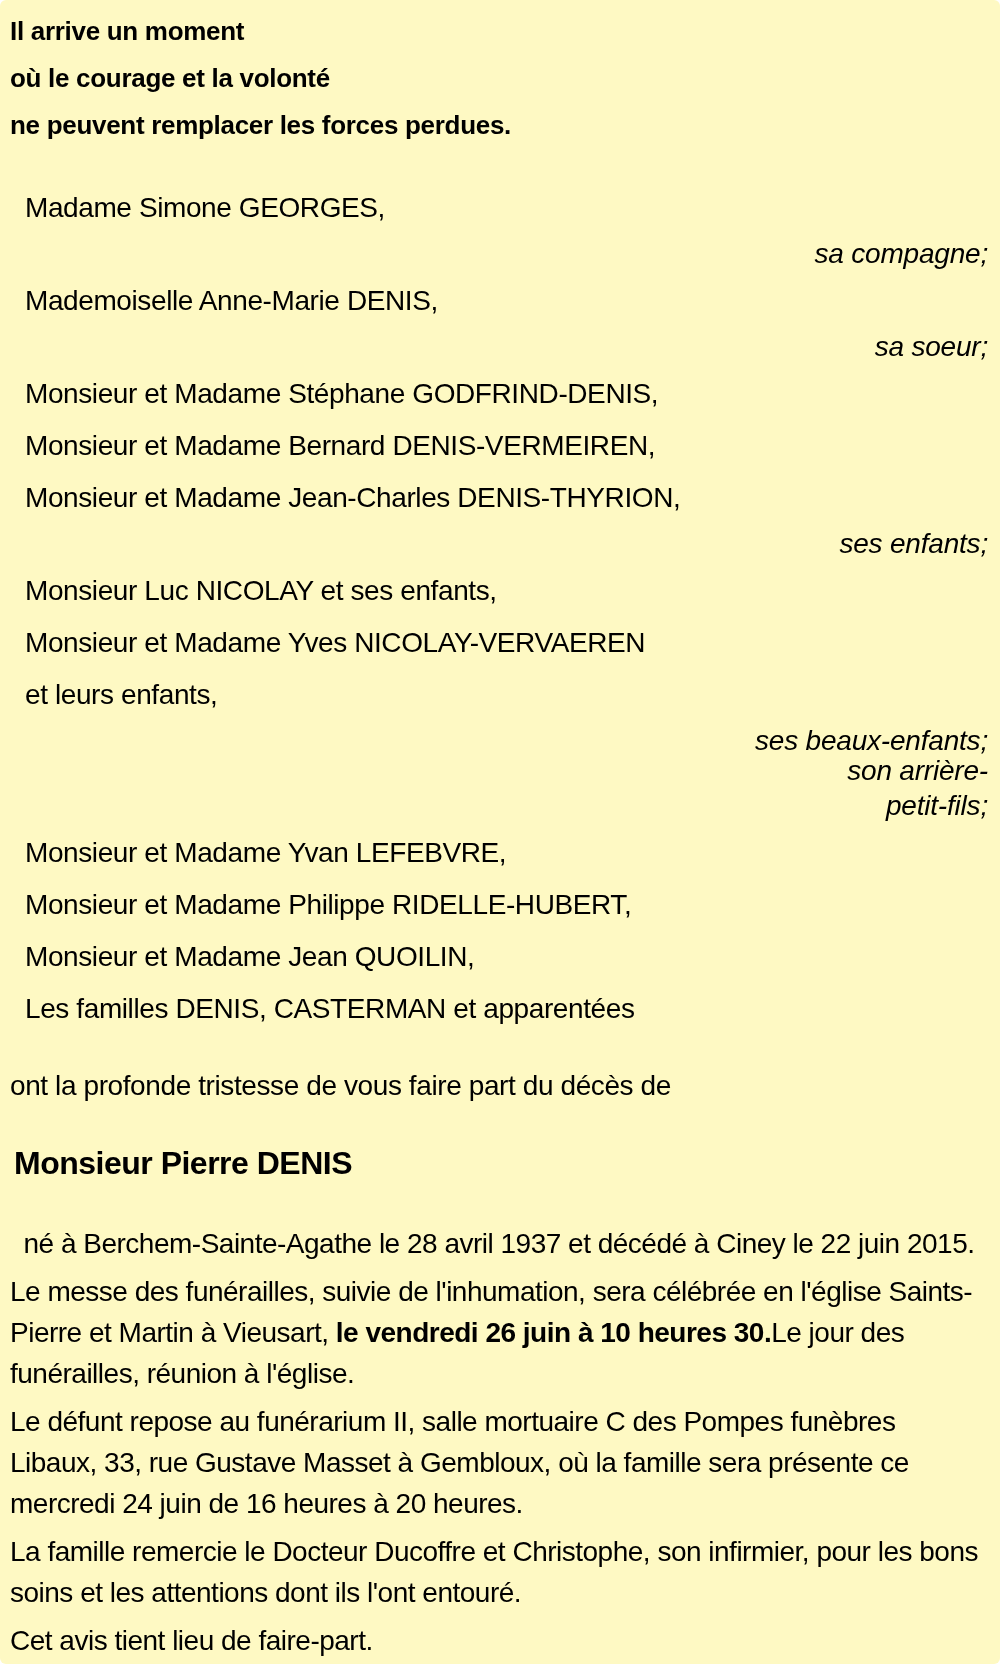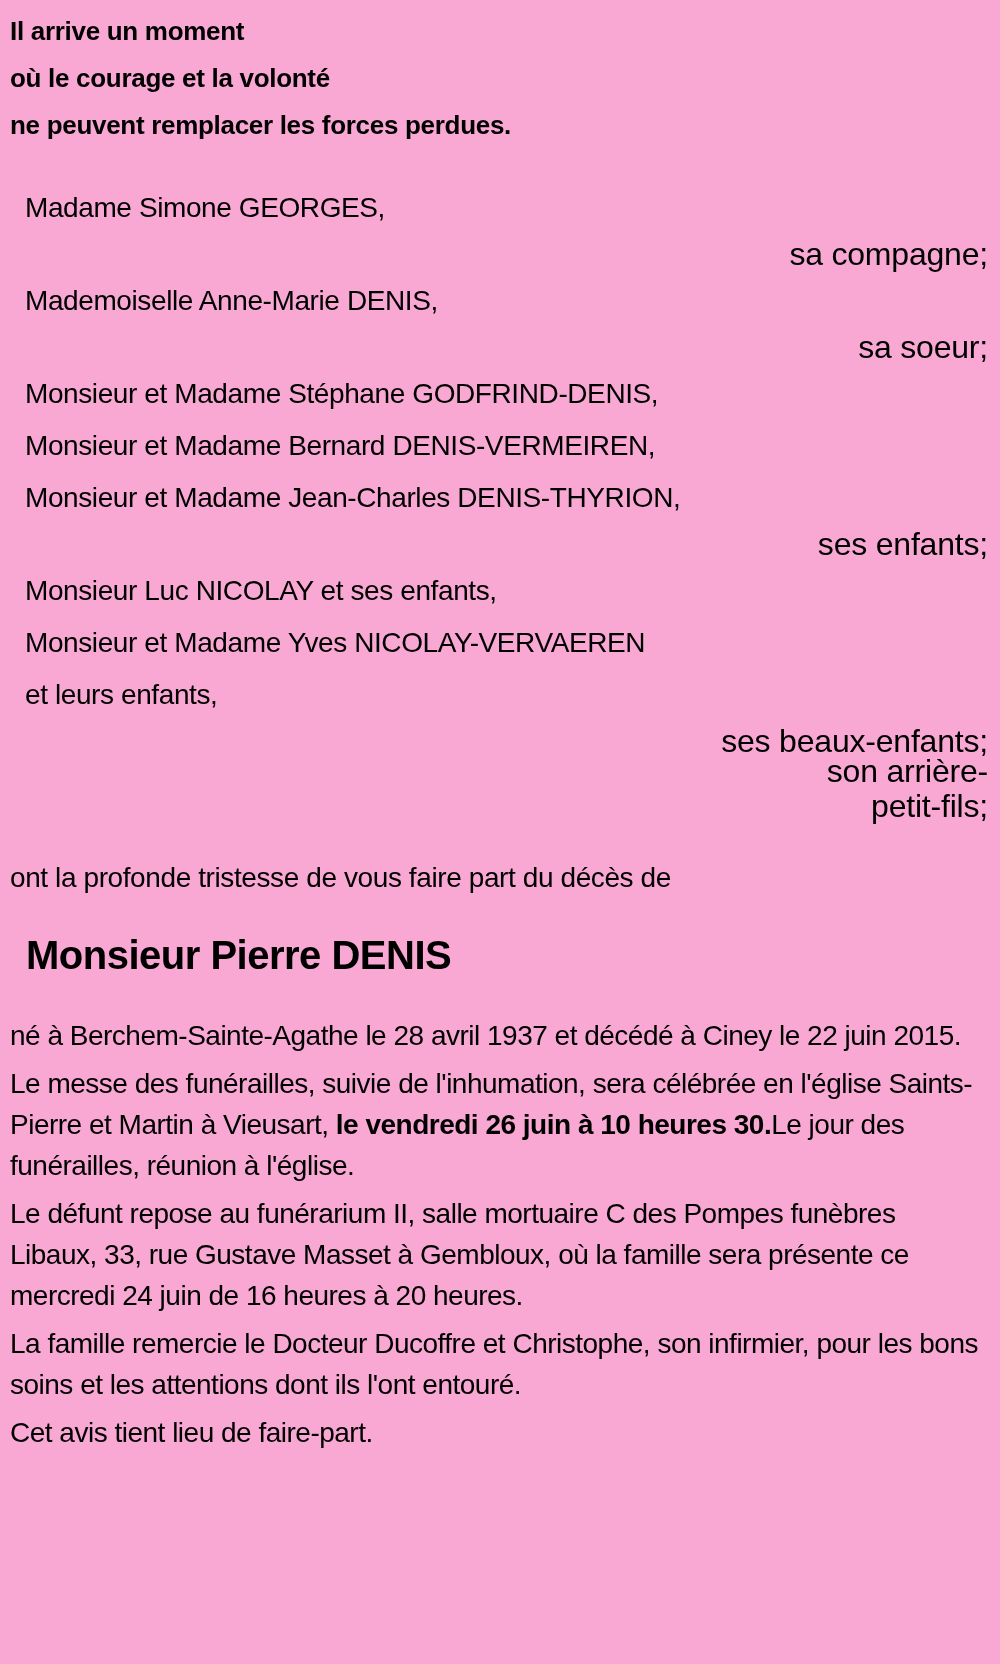--- a/index.html
+++ b/index.html
@@ -7,22 +7,23 @@
     padding: 0;
     background: #ffffff;
     color: #000000;
     font-family: "Liberation Sans", sans-serif;
   }
   .page {
     width: 1000px;
     height: 1664px;
     box-sizing: border-box;
     padding: 8px 12px 20px 10px;
-    background: #f9a8d4;
+    background: #fef9c3;
     overflow: hidden;
+    border-radius: 6px;
   }
   
   .epigraph { margin: 0 0 40px 0; }
   .epigraph p {
     margin: 0;
     font-size: 26px;
     font-weight: bold;
     line-height: 47px;
     letter-spacing: -0.3px;
   }
@@ -30,49 +31,50 @@
   .relatives { margin: 0; }
   .name-line {
     margin: 15px;
     font-size: 28px;
     line-height: 37px;
     letter-spacing: -0.4px;
     white-space: nowrap;
   }
   .relation-line {
     margin: 0 0 4px 0;
-    font-size: 32px;
+    font-size: 28px;
+    font-style: italic;
     text-align: right;
     line-height: 26px;
     letter-spacing: -0.2px;
   }
   .relation-line + .relation-line { margin-top: 9px; }
   
   .announcement {
     margin: 40px 0 0 0;
     font-size: 28px;
     line-height: 38px;
     letter-spacing: -0.4px;
   }
   
   .deceased-name {
-    margin: 32px 0 0 16px;
-    font-size: 40px;
+    margin: 32px 0 0 4px;
+    font-size: 32px;
     font-weight: bold;
     line-height: 52px;
     letter-spacing: -0.5px;
   }
   
   .para {
     margin: 7px 0 0 0;
     font-size: 28px;
     line-height: 41px;
     letter-spacing: -0.5px;
   }
-  .para.first { margin-top: 34px; }
+  .para.first { margin-top: 34px; text-align: center; }
   .para b { font-weight: bold; text-align: center; }
 </style>
 </head>
 <body>
 
 <div class="page">
 
   <header class="epigraph">
     <p>Il arrive un moment</p>
     <p>où le courage et la volonté</p>
@@ -104,20 +106,26 @@
       <p class="name-line">et leurs enfants,</p>
       <p class="relation-line">ses beaux-enfants;</p>
     </div>
 
 
     <div class="group">
       <p class="relation-line">son arrière-</p>
       <p class="relation-line">petit-fils;</p>
     </div>
 
+    <div class="group">
+      <p class="name-line">Monsieur et Madame Yvan LEFEBVRE,</p>
+      <p class="name-line">Monsieur et Madame Philippe RIDELLE-HUBERT,</p>
+      <p class="name-line">Monsieur et Madame Jean QUOILIN,</p>
+      <p class="name-line">Les familles DENIS, CASTERMAN et apparentées</p>
+    </div>
 
   </section>
 
   <p class="announcement">ont la profonde tristesse de vous faire part du décès de</p>
 
   <h1 class="deceased-name">Monsieur Pierre DENIS</h1>
 
   <p class="para first">né à Berchem-Sainte-Agathe le 28 avril 1937 et décédé à Ciney le 22 juin 2015.</p>
 
   <p class="para"><span>Le messe des funérailles, suivie de l'inhumation, sera célébrée en l'église Saints-Pierre et Martin à Vieusart, </span><b>le vendredi 26 juin à 10 heures 30.</b><span>Le jour des funérailles, réunion à l'église.</span></p>

